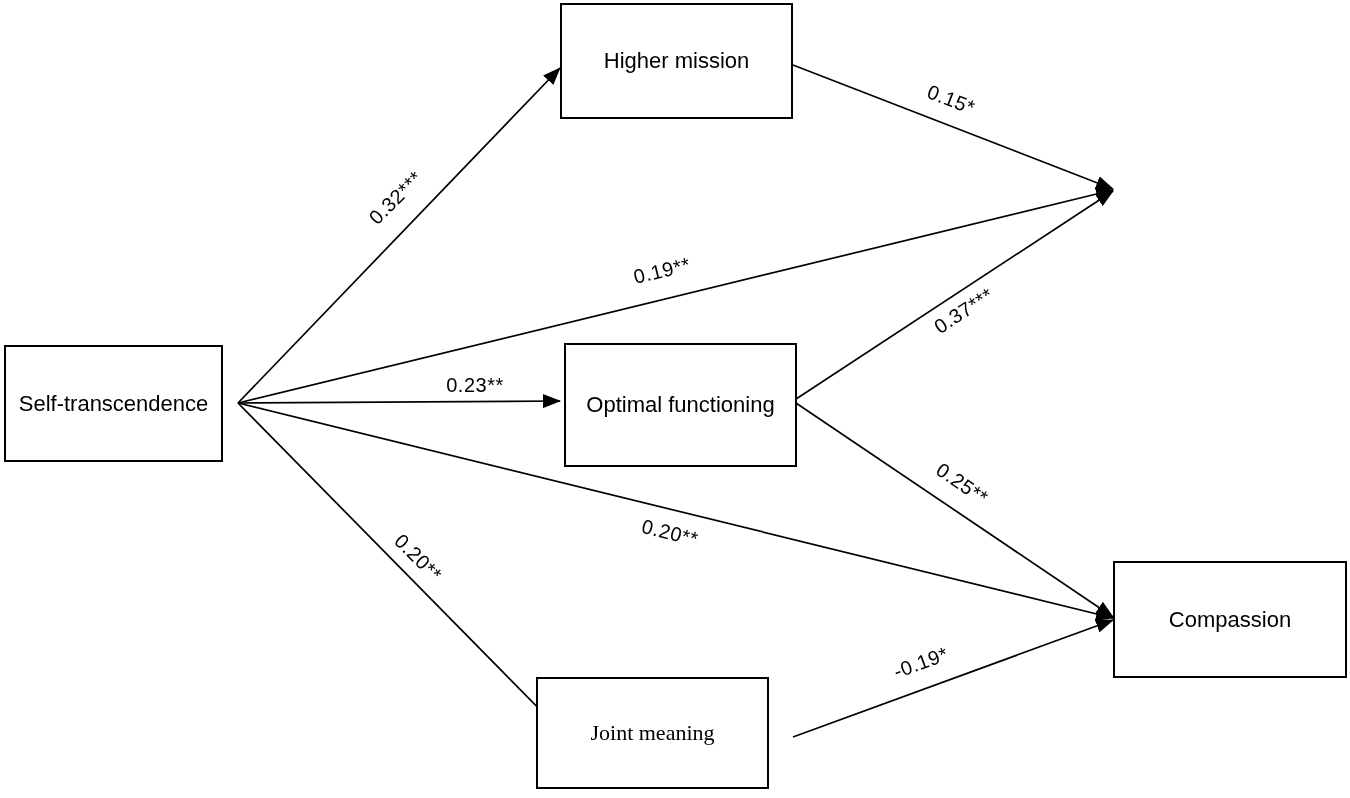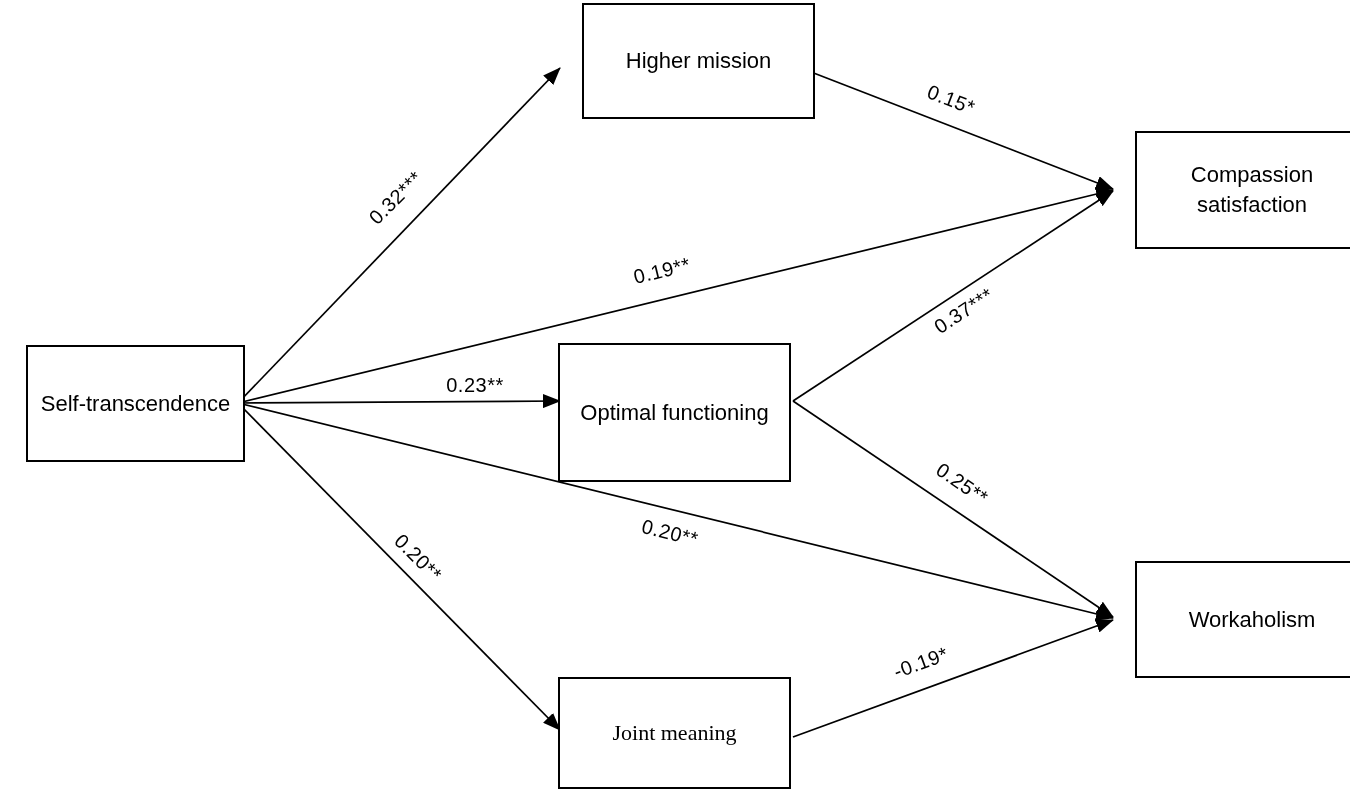--- a/index.html
+++ b/index.html
@@ -23,26 +23,24 @@
     height: 798px;
   }
   .node {
     position: absolute;
     box-sizing: border-box;
     background: #ffffff;
     border: 2px solid #000000;
     display: flex;
     align-items: center;
     justify-content: center;
-    text-align: center;
     font-size: 22px;
     line-height: 1.35;
     color: #000000;
     padding: 0 6px;
-    margin-left: 22px;
   }
   .edge-label {
     position: absolute;
     font-size: 20px;
     letter-spacing: 0.5px;
     color: #000000;
     white-space: nowrap;
     transform-origin: center center;
   }
 </style>
@@ -69,31 +67,28 @@
         <line x1="793" y1="737" x2="1113" y2="620" stroke="#000000" stroke-width="1.7" marker-end="url(#arrowhead)"></line>
       </g>
   </svg>
 
   <div class="node" style="left: 4px; top: 345px; width: 219px; height: 117px;">
     <span>Self-transcendence</span>
   </div>
   <div class="node" style="left: 560px; top: 3px; width: 233px; height: 116px;">
     <span>Higher mission</span>
   </div>
-  <div class="node" style="left: 536px; top: 343px; width: 233px; height: 139px;">
+  <div class="node" style="left: 564px; top: 343px; width: 233px; height: 124px;">
     <span>Optimal functioning</span>
   </div>
   <div class="node" style="left: 536px; top: 677px; width: 233px; height: 112px; font-family: Liberation Serif, serif;">
     <span>Joint meaning</span>
   </div>
-  <div class="node" style="left: 1113px; top: 131px; width: 234px; height: 118px;">
-    <span>Compassion satisfaction</span>
-  </div>
   <div class="node" style="left: 1113px; top: 561px; width: 234px; height: 117px;">
-    <span>Workaholism</span>
+    <span>Compassion</span>
   </div>
 
   <div class="edge-label" style="left: 396px; top: 198px; transform: translate(-50%, -50%) rotate(-45deg);">0.32***</div>
   <div class="edge-label" style="left: 662px; top: 271px; transform: translate(-50%, -50%) rotate(-13.7deg);">0.19**</div>
   <div class="edge-label" style="left: 475px; top: 377px; transform: translate(-50%, -50%) rotate(0deg); margin-top: 8px;">0.23**</div>
   <div class="edge-label" style="left: 670px; top: 533px; transform: translate(-50%, -50%) rotate(13.8deg);">0.20**</div>
   <div class="edge-label" style="left: 418px; top: 558px; transform: translate(-50%, -50%) rotate(45deg);">0.20**</div>
   <div class="edge-label" style="left: 951px; top: 100px; transform: translate(-50%, -50%) rotate(21deg);">0.15*</div>
   <div class="edge-label" style="left: 964px; top: 311px; transform: translate(-50%, -50%) rotate(-33.3deg);">0.37***</div>
   <div class="edge-label" style="left: 962px; top: 484px; transform: translate(-50%, -50%) rotate(34deg);">0.25**</div>

